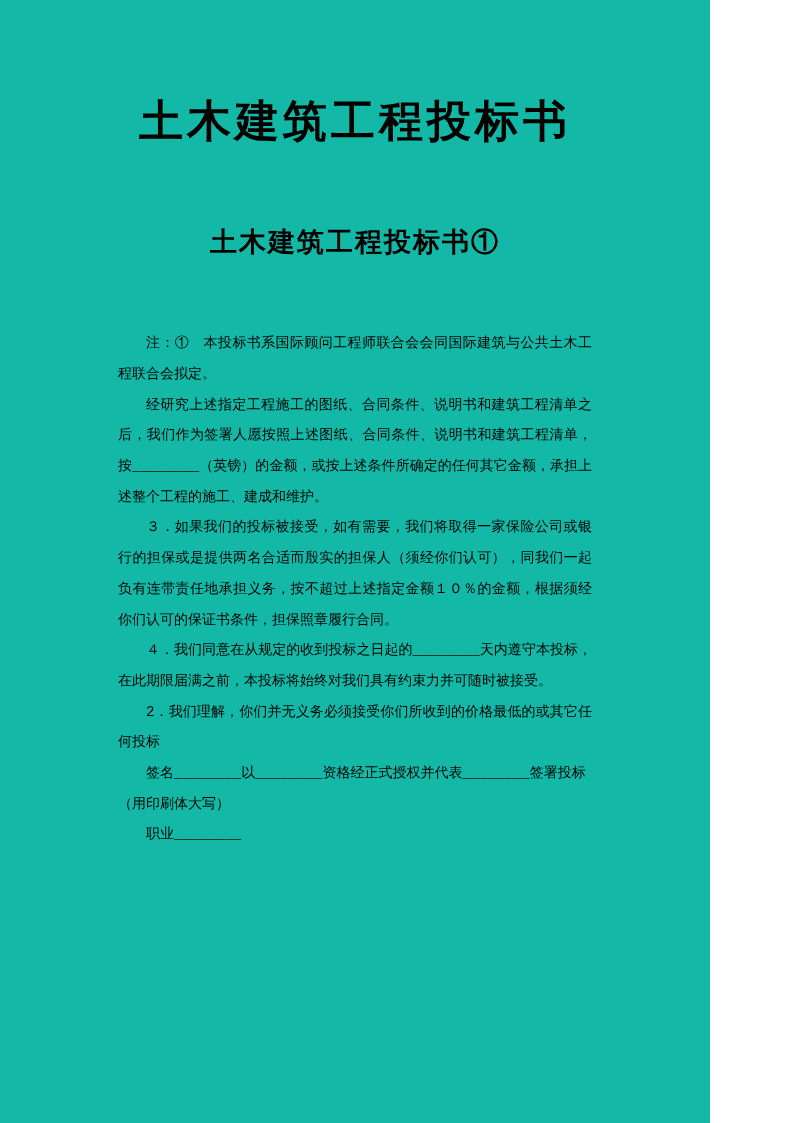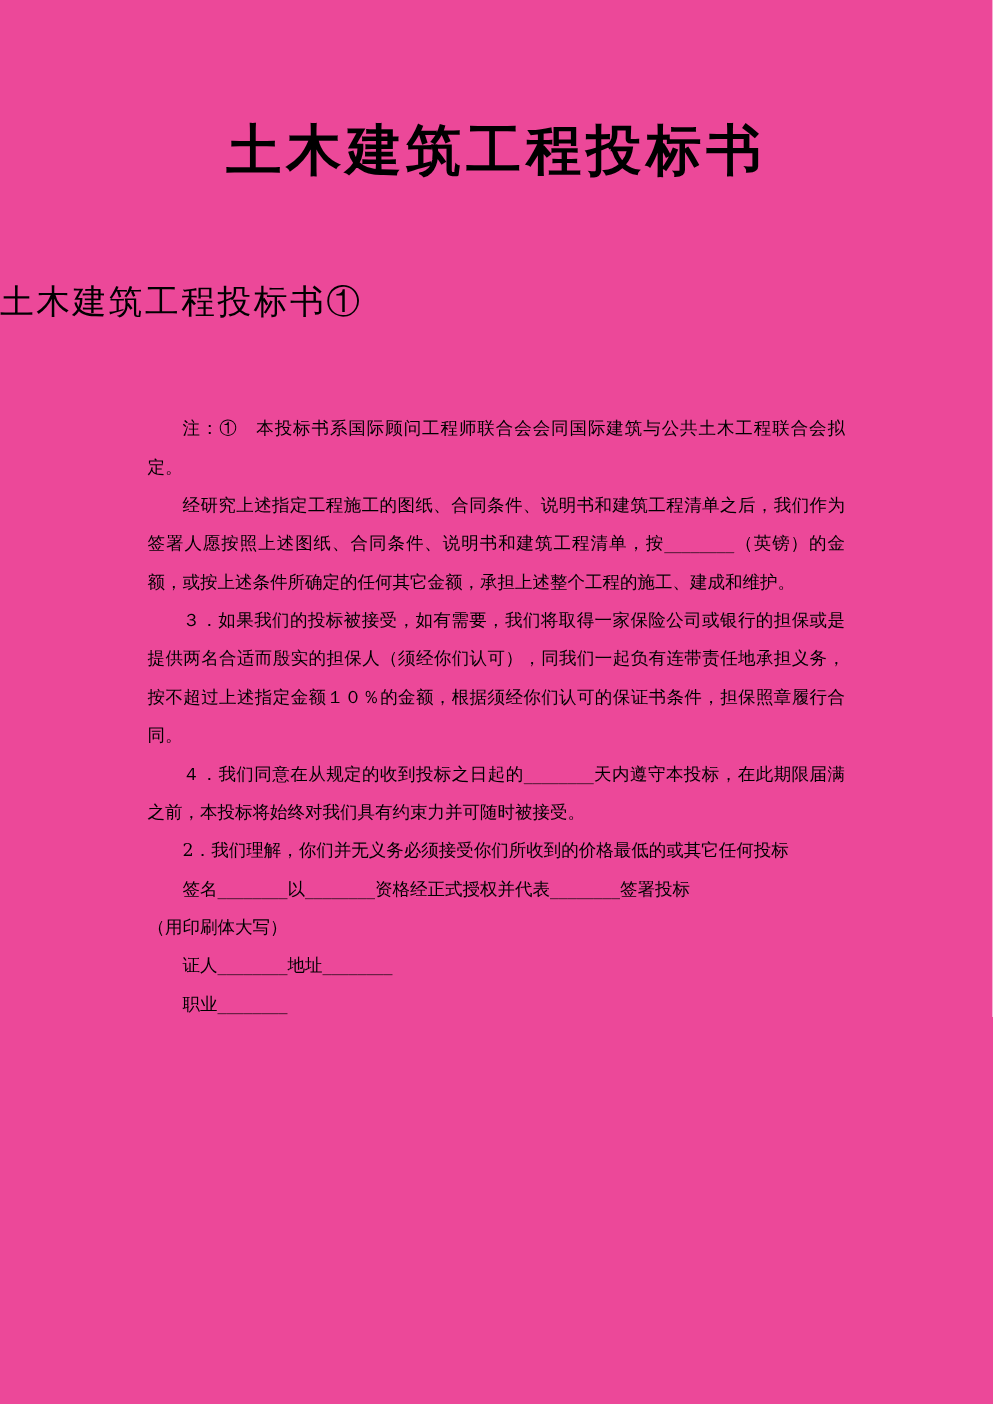--- a/index.html
+++ b/index.html
@@ -4,50 +4,52 @@
 <style>
   * { margin: 0; padding: 0; box-sizing: border-box; }
   html, body { background: #ffffff; }
   body {
     width: 794px;
     height: 1123px;
     font-family: "DejaVu Serif", "Liberation Serif", serif;
     color: #000000;
   }
   .page {
-    width: 794px;
+    width: 710px;
     height: 1123px;
-    background: #ec4899;
+    background: #14b8a6;
     overflow: hidden;
   }
   .doc-title {
     font-size: 44px;
     font-weight: bold;
     text-align: center;
     letter-spacing: 4px;
     padding-top: 95px;
     line-height: 1.2;
   }
   .doc-subtitle {
     font-size: 27px;
-    font-weight: normal;
+    font-weight: bold;
+    text-align: center;
     letter-spacing: 2px;
     margin-top: 78px;
     line-height: 1.2;
   }
   .body-text {
     margin-top: 70px;
     padding: 0 118px;
     font-size: 14px;
     line-height: 30.7px;
     text-align: justify;
   }
   .para {
     text-indent: 2em;
     word-break: break-all;
+    font-family: Liberation Mono, monospace;
   }
   .para.centered {
     text-align: left;
     text-indent: 0;
   }
 </style>
 </head>
 <body>
 
 <div class="page">
@@ -69,19 +71,18 @@
     <p class="para">４．我们同意在从规定的收到投标之日起的________天内遵守本投标，在此期限届满之前，本投标将始终对我们具有约束力并可随时被接受。</p>
 
 
     <p class="para">2．我们理解，你们并无义务必须接受你们所收到的价格最低的或其它任何投标</p>
 
 
     <p class="para">签名________以________资格经正式授权并代表________签署投标</p>
 
     <p class="para centered">（用印刷体大写）</p>
 
-    <p class="para">证人________地址________</p>
 
 
     <p class="para">职业________</p>
 
   </div>
 </div>
 
 </body></html>

